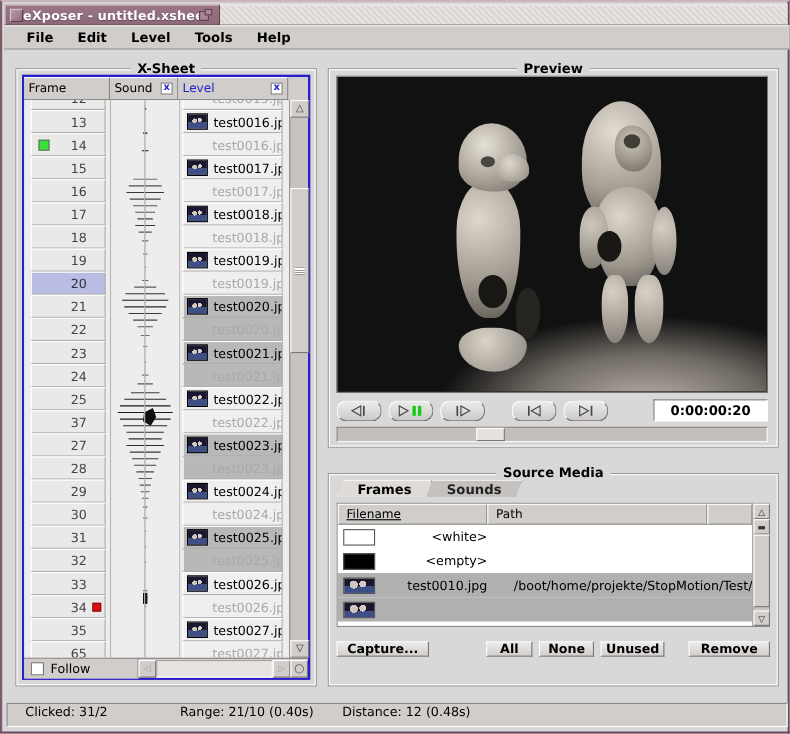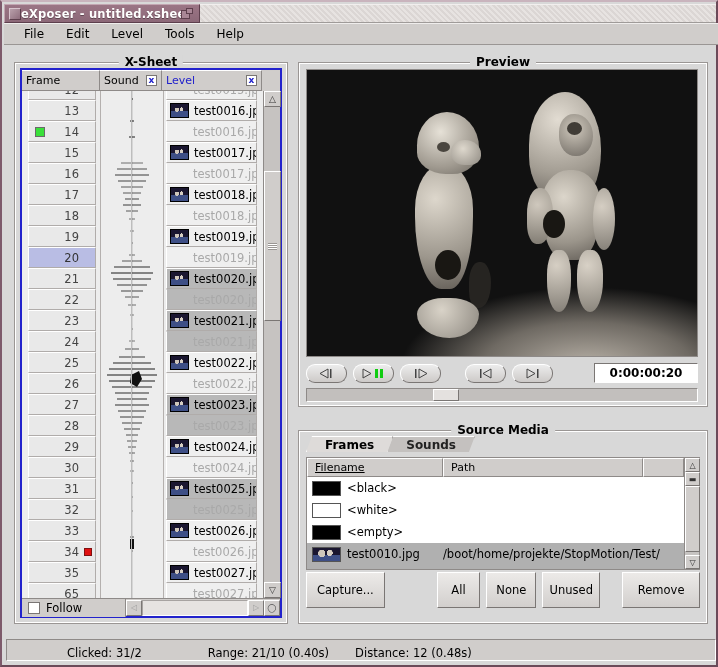--- a/index.html
+++ b/index.html
@@ -58,25 +58,25 @@
   }
 
   
   .menubar{
     position:absolute;left:2px;top:21px;width:714px;height:22px;
     background:#d0cdcb;
     border-top:1px solid #efedec;border-bottom:1px solid #9a9694;
     box-sizing:border-box;display:flex;align-items:center;padding-left:9px;
   }
   .menuitem{
-    font-size:12px;font-weight:normal;color:#000;padding:2px 11px;cursor:default;
-  }
-
-  
-  .group{position:absolute;}
+    font-size:12px;font-weight:bold;color:#000;padding:2px 11px;cursor:default;
+  }
+
+  
+  .group{position:absolute;text-align:right;}
   .group > .glabel{
     position:absolute;top:-7px;left:50%;transform:translateX(-50%);
     background:#d8d8d8;padding:0 6px;font-weight:bold;font-size:12px;
     white-space:nowrap;
   }
   .gbox{
     position:absolute;left:0;top:0;right:0;bottom:0;
     border:1px solid #9a9694;border-top-color:#9a9694;
     box-sizing:border-box;
   }
@@ -370,43 +370,43 @@
     border-top:1px solid #fff;border-left:1px solid #fff;
     border-right:1px solid #7a7674;border-bottom:1px solid #7a7674;
     box-sizing:border-box;
   }
   .sm-sb .sbbot{position:absolute;left:0;bottom:0;}
   .sm-btns{
     position:absolute;left:8px;top:148px;width:394px;height:24px;
     display:flex;align-items:center;
   }
   .btn{
-    height:36px;background:linear-gradient(#eceae8,#d2cfcd);
+    height:14px;background:linear-gradient(#eceae8,#d2cfcd);
     border-top:1px solid #fff;border-left:1px solid #fff;
     border-right:1px solid #7a7674;border-bottom:1px solid #7a7674;
     box-sizing:border-box;display:flex;align-items:center;justify-content:center;
-    font-size:11.5px;padding:0 10px;cursor:default;
+    font-size:11.5px;padding:0 10px;cursor:default;font-weight:bold;
   }
   .btn.capture{width:84px;}
   .btn.all{width:46px;}
   .btn.none{width:50px;}
   .btn.unused{width:58px;}
   .btn.remove{width:84px;}
   .sp-a{margin-left:52px;}
   .sp-b{margin-left:6px;}
   .sp-c{margin-left:6px;}
   .sp-d{margin-left:22px;}
 
   
   .status{
     position:absolute;left:4px;bottom:4px;width:710px;height:22px;
     background:#d0cdcb;
     border-top:1px solid #8e8a88;border-left:1px solid #8e8a88;
     border-right:1px solid #fff;border-bottom:1px solid #fff;
-    box-sizing:border-box;display:flex;align-items:flex-end;font-size:11.5px;padding-left:44px;
+    box-sizing:border-box;display:flex;align-items:flex-start;font-size:11.5px;
   }
   .status .s1{margin-left:16px;}
   .status .s2{margin-left:66px;}
   .status .s3{margin-left:26px;}
 </style>
 </head>
 <body>
 
 <div class="app">
   <div class="winframe">
@@ -487,21 +487,21 @@
               <div class="frow">
                 <span>23</span>
               </div>
               <div class="frow">
                 <span>24</span>
               </div>
               <div class="frow">
                 <span>25</span>
               </div>
               <div class="frow">
-                <span>26</span>
+                <span>37</span>
               </div>
               <div class="frow">
                 <span>27</span>
               </div>
               <div class="frow">
                 <span>28</span>
               </div>
               <div class="frow">
                 <span>29</span>
               </div>
@@ -789,25 +789,20 @@
             <div class="sm-hcell c1">
               <u>Filename</u>
             </div>
             <div class="sm-hcell c2">
               <span>Path</span>
             </div>
             <div class="sm-hcell c3"></div>
           </div>
           <div id="sm-rows">
               <div class="sm-row">
-                <span class="sm-sw black"></span>
-                <span class="sm-name">&lt;black&gt;</span>
-                <span class="sm-path"></span>
-              </div>
-              <div class="sm-row">
                 <span class="sm-sw white"></span>
                 <span class="sm-name">&lt;white&gt;</span>
                 <span class="sm-path"></span>
               </div>
               <div class="sm-row">
                 <span class="sm-sw black"></span>
                 <span class="sm-name">&lt;empty&gt;</span>
                 <span class="sm-path"></span>
               </div>
               <div class="sm-row selected">

